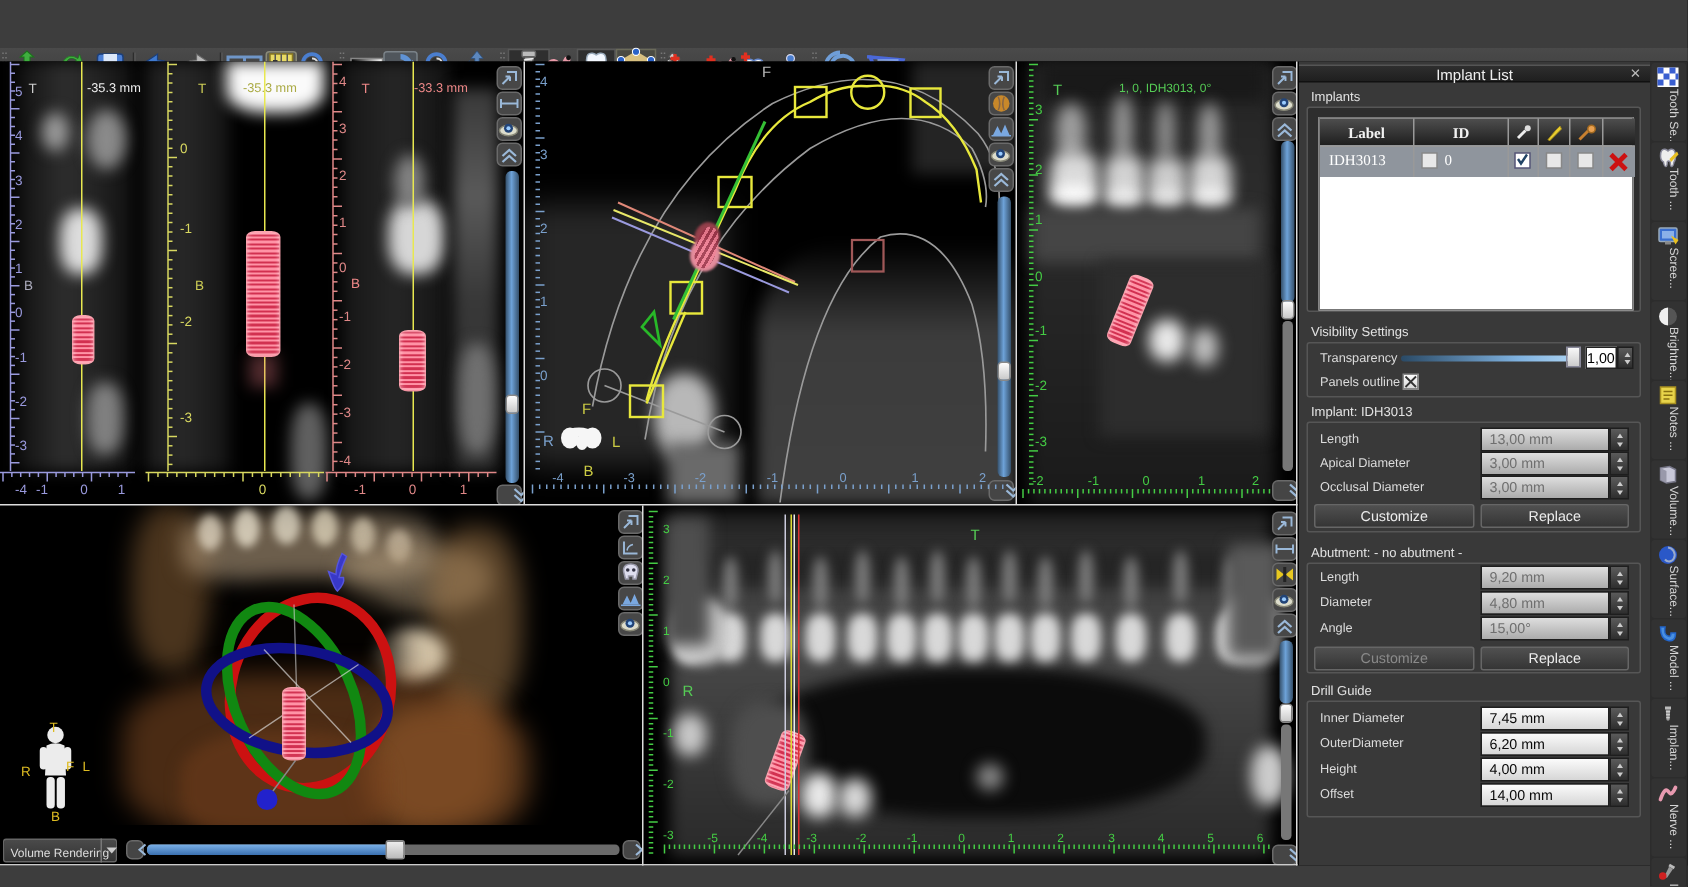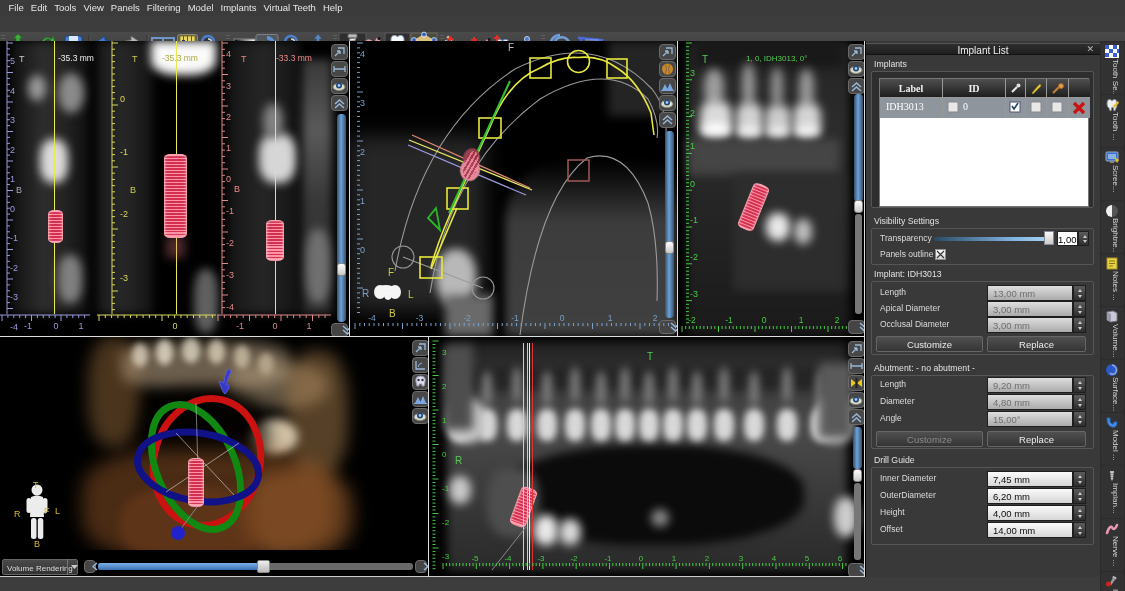--- a/index.html
+++ b/index.html
@@ -28,21 +28,20 @@
 .sbt:after{content:"";position:absolute;left:3.5px;bottom:2.5px;border-left:2.5px solid transparent;border-right:2.5px solid transparent;border-top:3.5px solid #ccc}
 .btn{position:absolute;height:16px;background:linear-gradient(#505050,#353535);border:1px solid #666;border-radius:2px;color:#ececec;font-size:9.5px;text-align:center;line-height:15px}
 .cb{position:absolute;width:11px;height:11px;background:linear-gradient(#fdfdfd,#d8d8d8);border:1px solid #8a8a8a}
 svg{position:absolute;overflow:visible}
 .vscroll{position:absolute;width:9px;border-radius:4px;background:linear-gradient(90deg,#35506b,#6da2d8 45%,#35506b)}
 .vhandle{position:absolute;width:9px;height:13px;border-radius:3px;background:linear-gradient(#fdfdfd,#c9c9c9);border:1px solid #888}
 .chev{position:absolute;width:17px;height:14px;background:#454545;border:1px solid #6a6a6a;border-radius:4px;text-align:center}
 .imp{position:absolute;background:repeating-linear-gradient(0deg,#ff93a6 0 1.5px,#d23050 1.5px 3px);border-radius:6px/4px;border:1px solid rgba(250,170,180,.8);box-shadow:inset 0 0 3px rgba(255,255,255,.5)}
 </style></head><body>
 <div id="app">
-<div id="menubar" class="abs"><span>File</span><span>Edit</span><span>Tools</span><span>View</span><span>Panels</span><span>Filtering</span><span>Model</span><span>Implants</span><span>Virtual Teeth</span><span>Help</span></div>
 <div id="toolbar" class="abs">
       <svg width="680" height="25" viewBox="0 0 680 25" style="left:0;top:0">
 <g stroke="#777" stroke-dasharray="1,2">
           <line x1="2" y1="3" x2="2" y2="22"></line>
           <line x1="4" y1="3" x2="4" y2="22"></line>
         </g>
 <g>
           <path d="M7 20 L7 10 L13 10 L15 12 L26 12 L26 20 Z" fill="#e8d54a" stroke="#8a7a10"></path>
           <path d="M7 20 L10 14 L29 14 L26 20 Z" fill="#f5ea7a" stroke="#8a7a10"></path>
           <path d="M16 10 L16 6 L13.5 6 L18 2 L22.5 6 L20 6 L20 10 Z" fill="#3fae3f" stroke="#1d701d" stroke-width=".7"></path>

